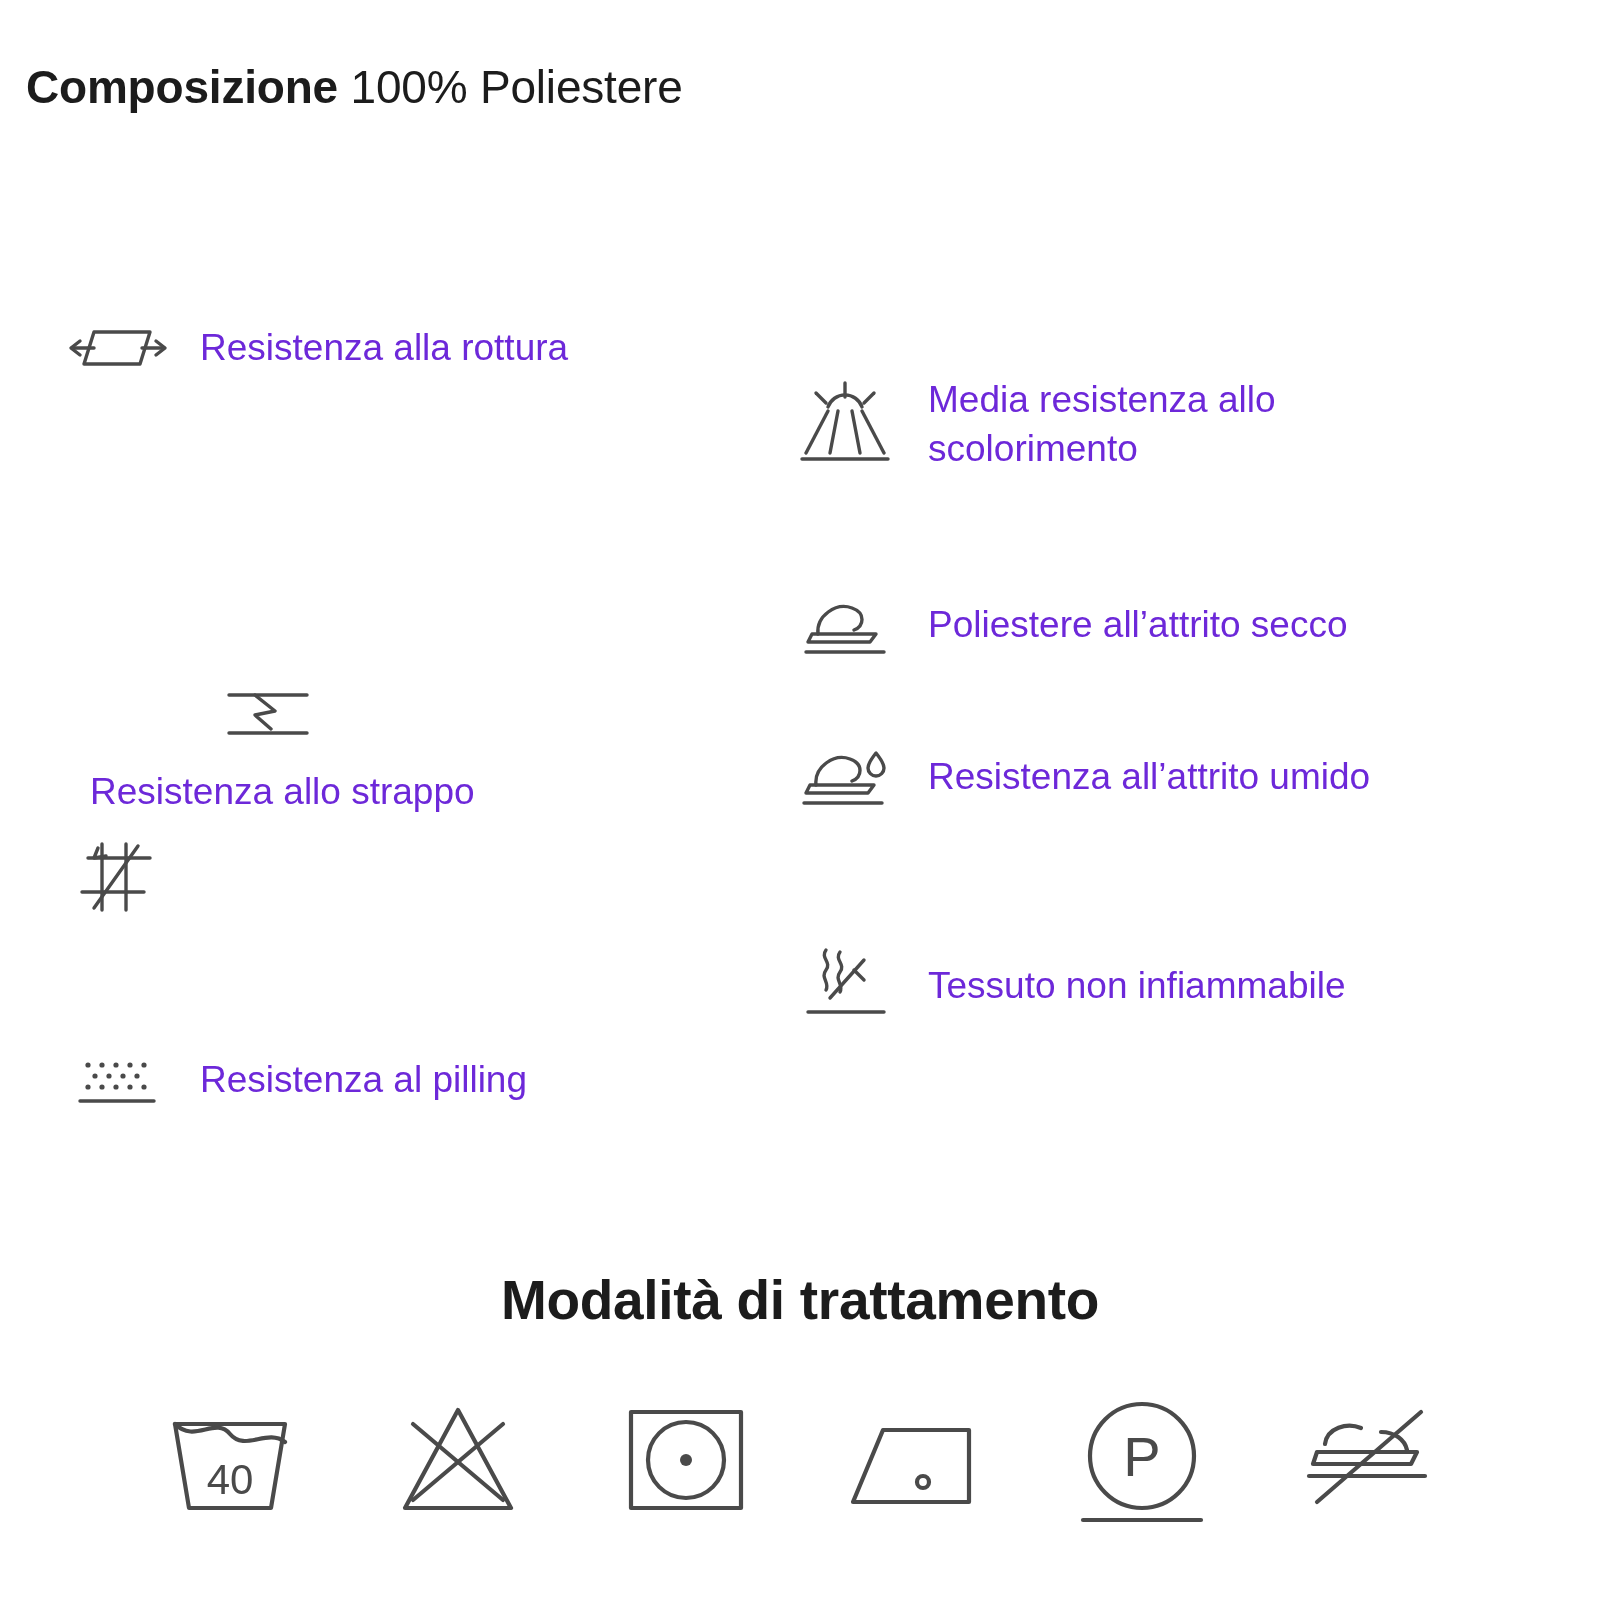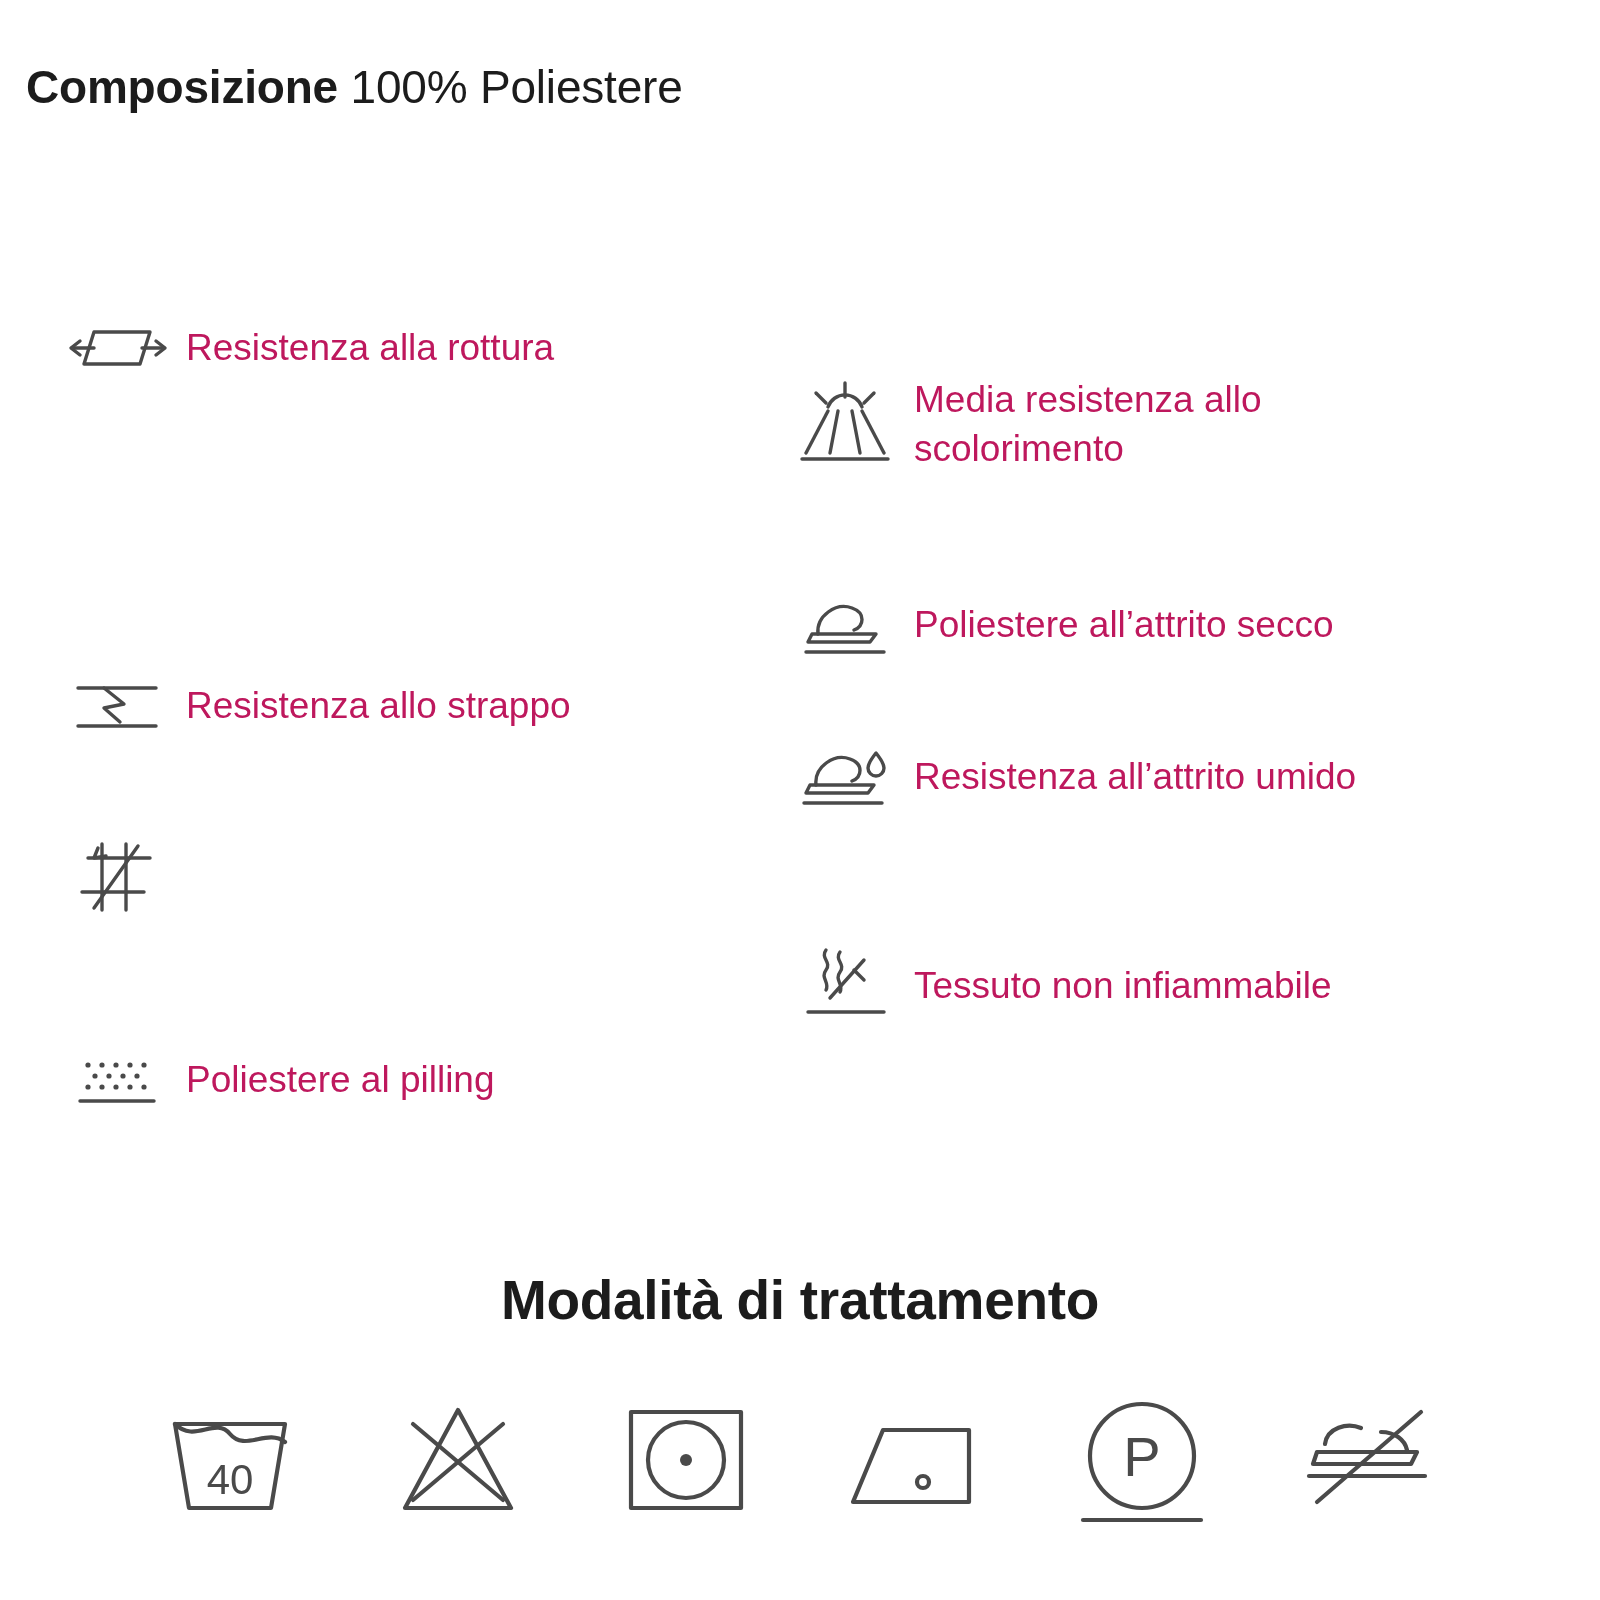--- a/index.html
+++ b/index.html
@@ -57,28 +57,28 @@
   .feat .icon {
     width: 110px;
     flex: 0 0 110px;
     display: flex;
     align-items: center;
     justify-content: center;
   }
   .feat .txt {
     font-size: 37px;
     line-height: 1.32;
-    color: #be185d;
-    margin-left: 14px;
+    color: #6d28d9;
+    margin-left: 28px;
   }
 
   
   .f-rottura     { left: 62px;  top: 20px;  }
   .f-martindale  { left: 62px;  top: 212px; }
-  .f-strappo     { left: 62px;  top: 380px; }
+  .f-strappo     { left: 62px;  top: 368px; flex-direction: column; }
   .f-scorrimento { left: 62px;  top: 540px; }
   .f-pilling     { left: 62px;  top: 755px; }
 
   
   .f-scolorimento { left: 790px; top: 85px;  }
   .f-secco        { left: 790px; top: 300px; }
   .f-umido        { left: 790px; top: 449px; }
   .f-infiammabile { left: 790px; top: 650px; }
 
   
@@ -184,21 +184,21 @@
               <circle cx="38" cy="42" r="2.6"></circle>
               <circle cx="52" cy="42" r="2.6"></circle>
               <circle cx="66" cy="42" r="2.6"></circle>
               <circle cx="80" cy="42" r="2.6"></circle>
           </g>
           <g fill="none" stroke="#4a4a4a" stroke-width="3.4" stroke-linecap="round">
             <path d="M16 56 H90"></path>
           </g>
         </svg>
       </span>
-      <span class="txt">Poliestere al pilling</span>
+      <span class="txt">Resistenza al pilling</span>
     </div>
 
     <div class="feat f-scolorimento">
       <span class="icon">
         <svg width="106" height="100" viewBox="0 0 106 100">
           <g fill="none" stroke="#4a4a4a" stroke-width="3.4" stroke-linecap="round" stroke-linejoin="round">
             <path d="M36 32 A18 18 0 0 1 70 32"></path>
             <path d="M53 22 V8"></path>
             <path d="M34 28 L24 18"></path>
             <path d="M72 28 L82 18"></path>

